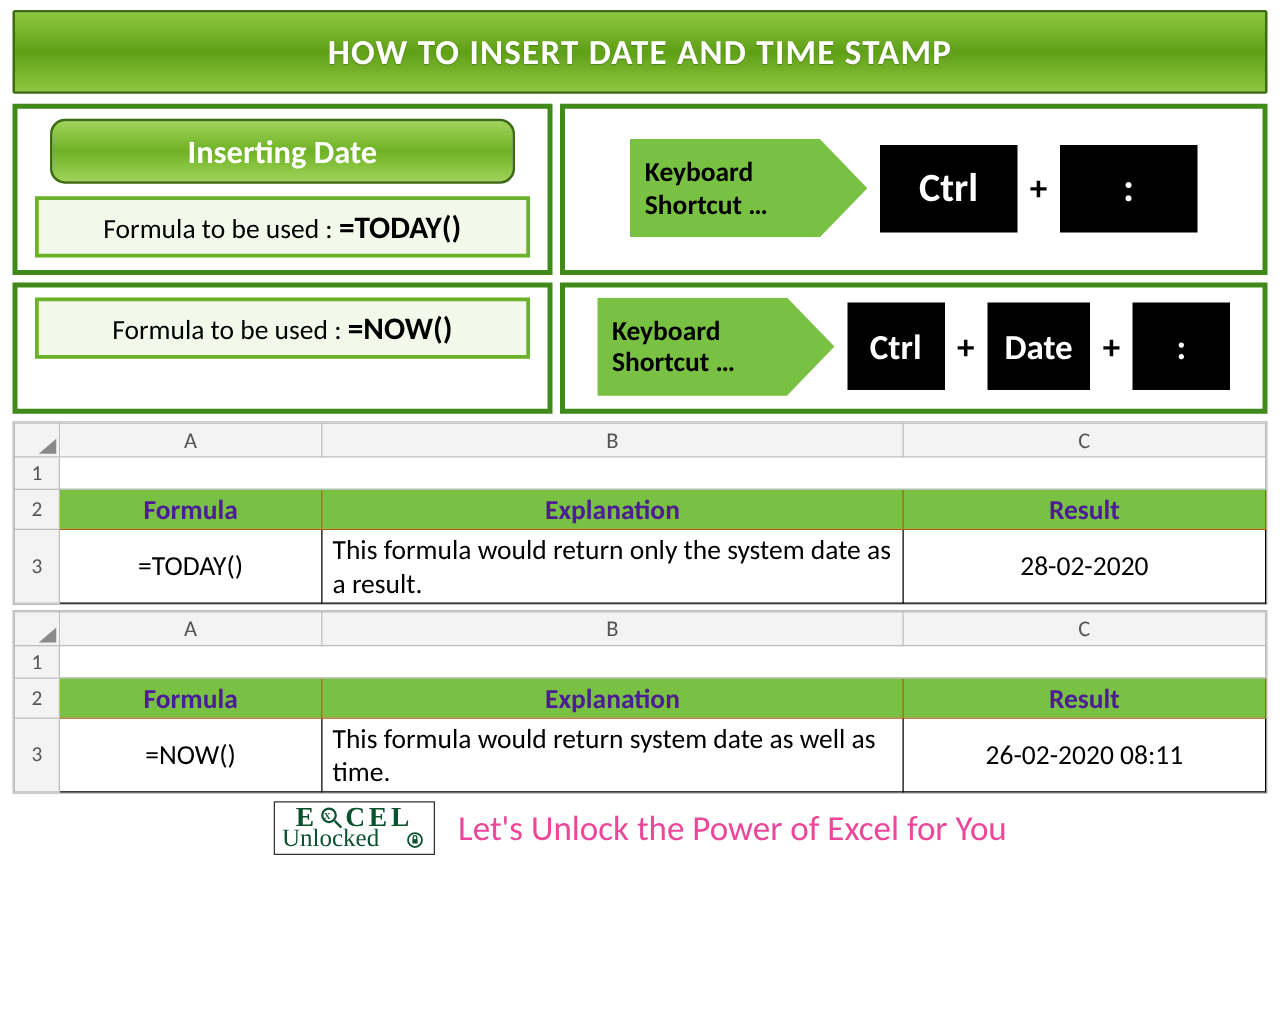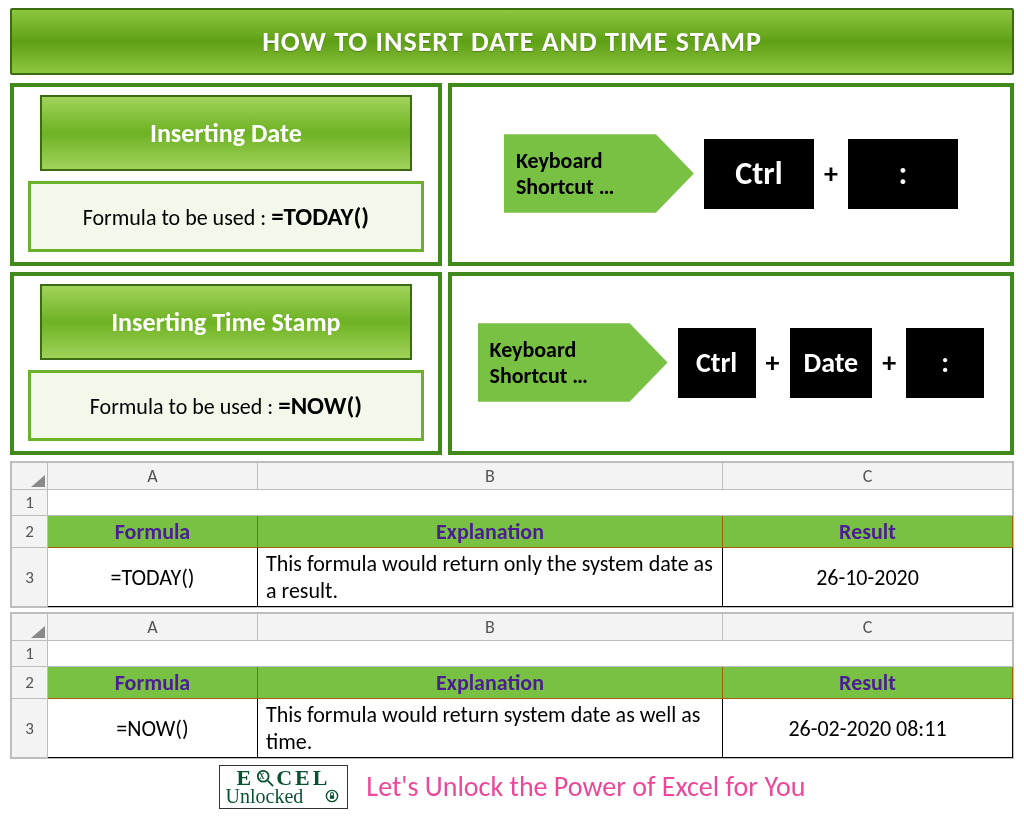--- a/index.html
+++ b/index.html
@@ -35,33 +35,33 @@
     padding: 8px 10px 10px 10px;
     display: flex;
     flex-direction: column;
     gap: 10px;
   }
   .panel.left { flex: 0 0 43%; }
   .panel.right { flex: 1 1 57%; align-items: center; justify-content: center; }
   .sub-pill {
     background: linear-gradient(to bottom, #a0d35a 0%, #6eb224 50%, #a0d35a 100%);
     border: 2px solid #3d6b12;
-    border-radius: 0;
+    border-radius: 12px;
     color: #fff;
     font-weight: 700;
     font-size: 26px;
     text-align: center;
-    padding: 20px 8px;
+    padding: 8px 8px;
     width: 92%;
     align-self: center;
   }
   .formula-box {
     border: 3px solid #6bb12a;
     background: #f3f9ea;
-    padding: 17px 8px;
+    padding: 6px 8px;
     font-size: 22px;
     color: #000;
     text-align: center;
     width: 98%;
     align-self: center;
   }
   .formula-box b { font-weight: 800; font-size: 25px; }
 
   .shortcut-row {
     display: flex;
@@ -226,21 +226,20 @@
       <div class="kb-label">Keyboard Shortcut …</div>
       <div class="key big">Ctrl</div>
       <div class="plus">+</div>
       <div class="key big">:</div>
     </div>
   </div>
 </div>
 
 <div class="row2">
   <div class="panel left">
-    <div class="sub-pill">Inserting Time Stamp</div>
     <div class="formula-box">
       <span>Formula to be used : </span><b>=NOW()</b>
     </div>
   </div>
   <div class="panel right">
     <div class="shortcut-row">
       <div class="kb-label">Keyboard Shortcut …</div>
       <div class="key">Ctrl</div>
       <div class="plus">+</div>
       <div class="key">Date</div>
@@ -272,21 +271,21 @@
     <tr>
       <td class="rowhdr">2</td>
       <td class="hdrcell">Formula</td>
       <td class="hdrcell">Explanation</td>
       <td class="hdrcell">Result</td>
     </tr>
     <tr class="body-row">
       <td class="rowhdr">3</td>
       <td class="datacell center">=TODAY()</td>
       <td class="datacell">This formula would return only the system date as a result.</td>
-      <td class="datacell center">26-10-2020</td>
+      <td class="datacell center">28-02-2020</td>
     </tr>
   </tbody>
     </table>
 </div>
 
 <div class="sheet">
   <table>
     <colgroup>
         <col class="rowhdr">
         <col class="colA">

